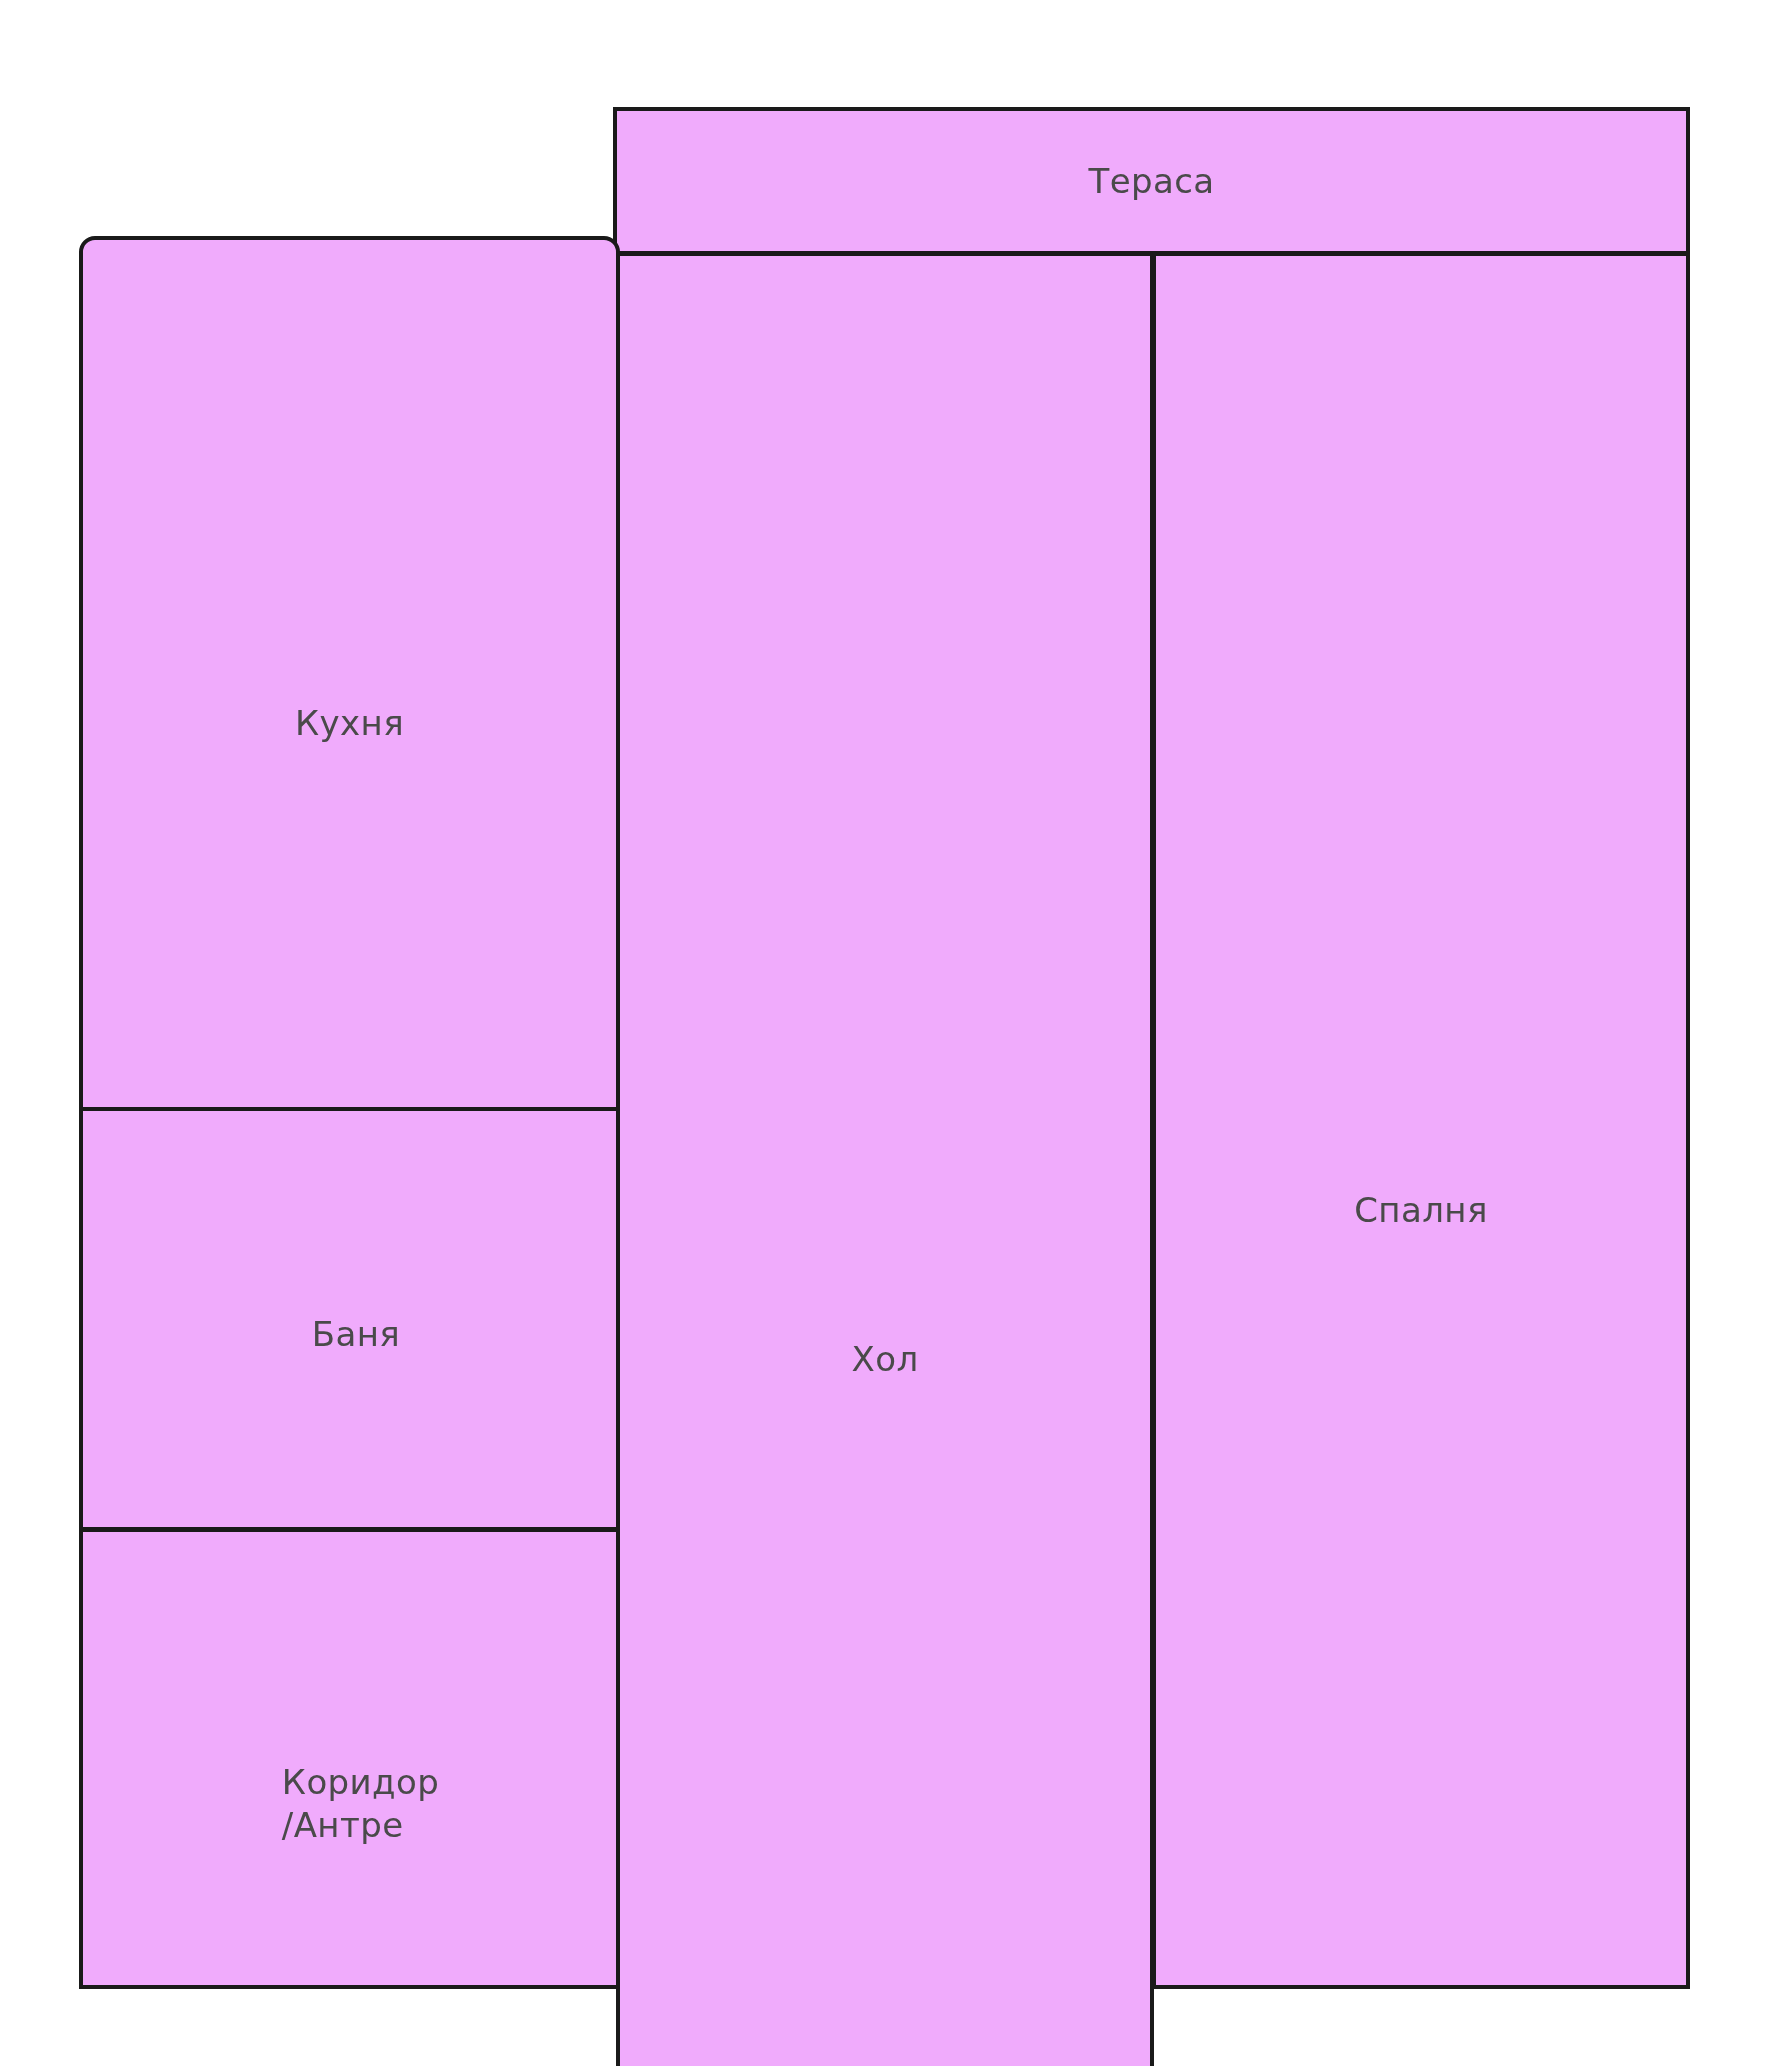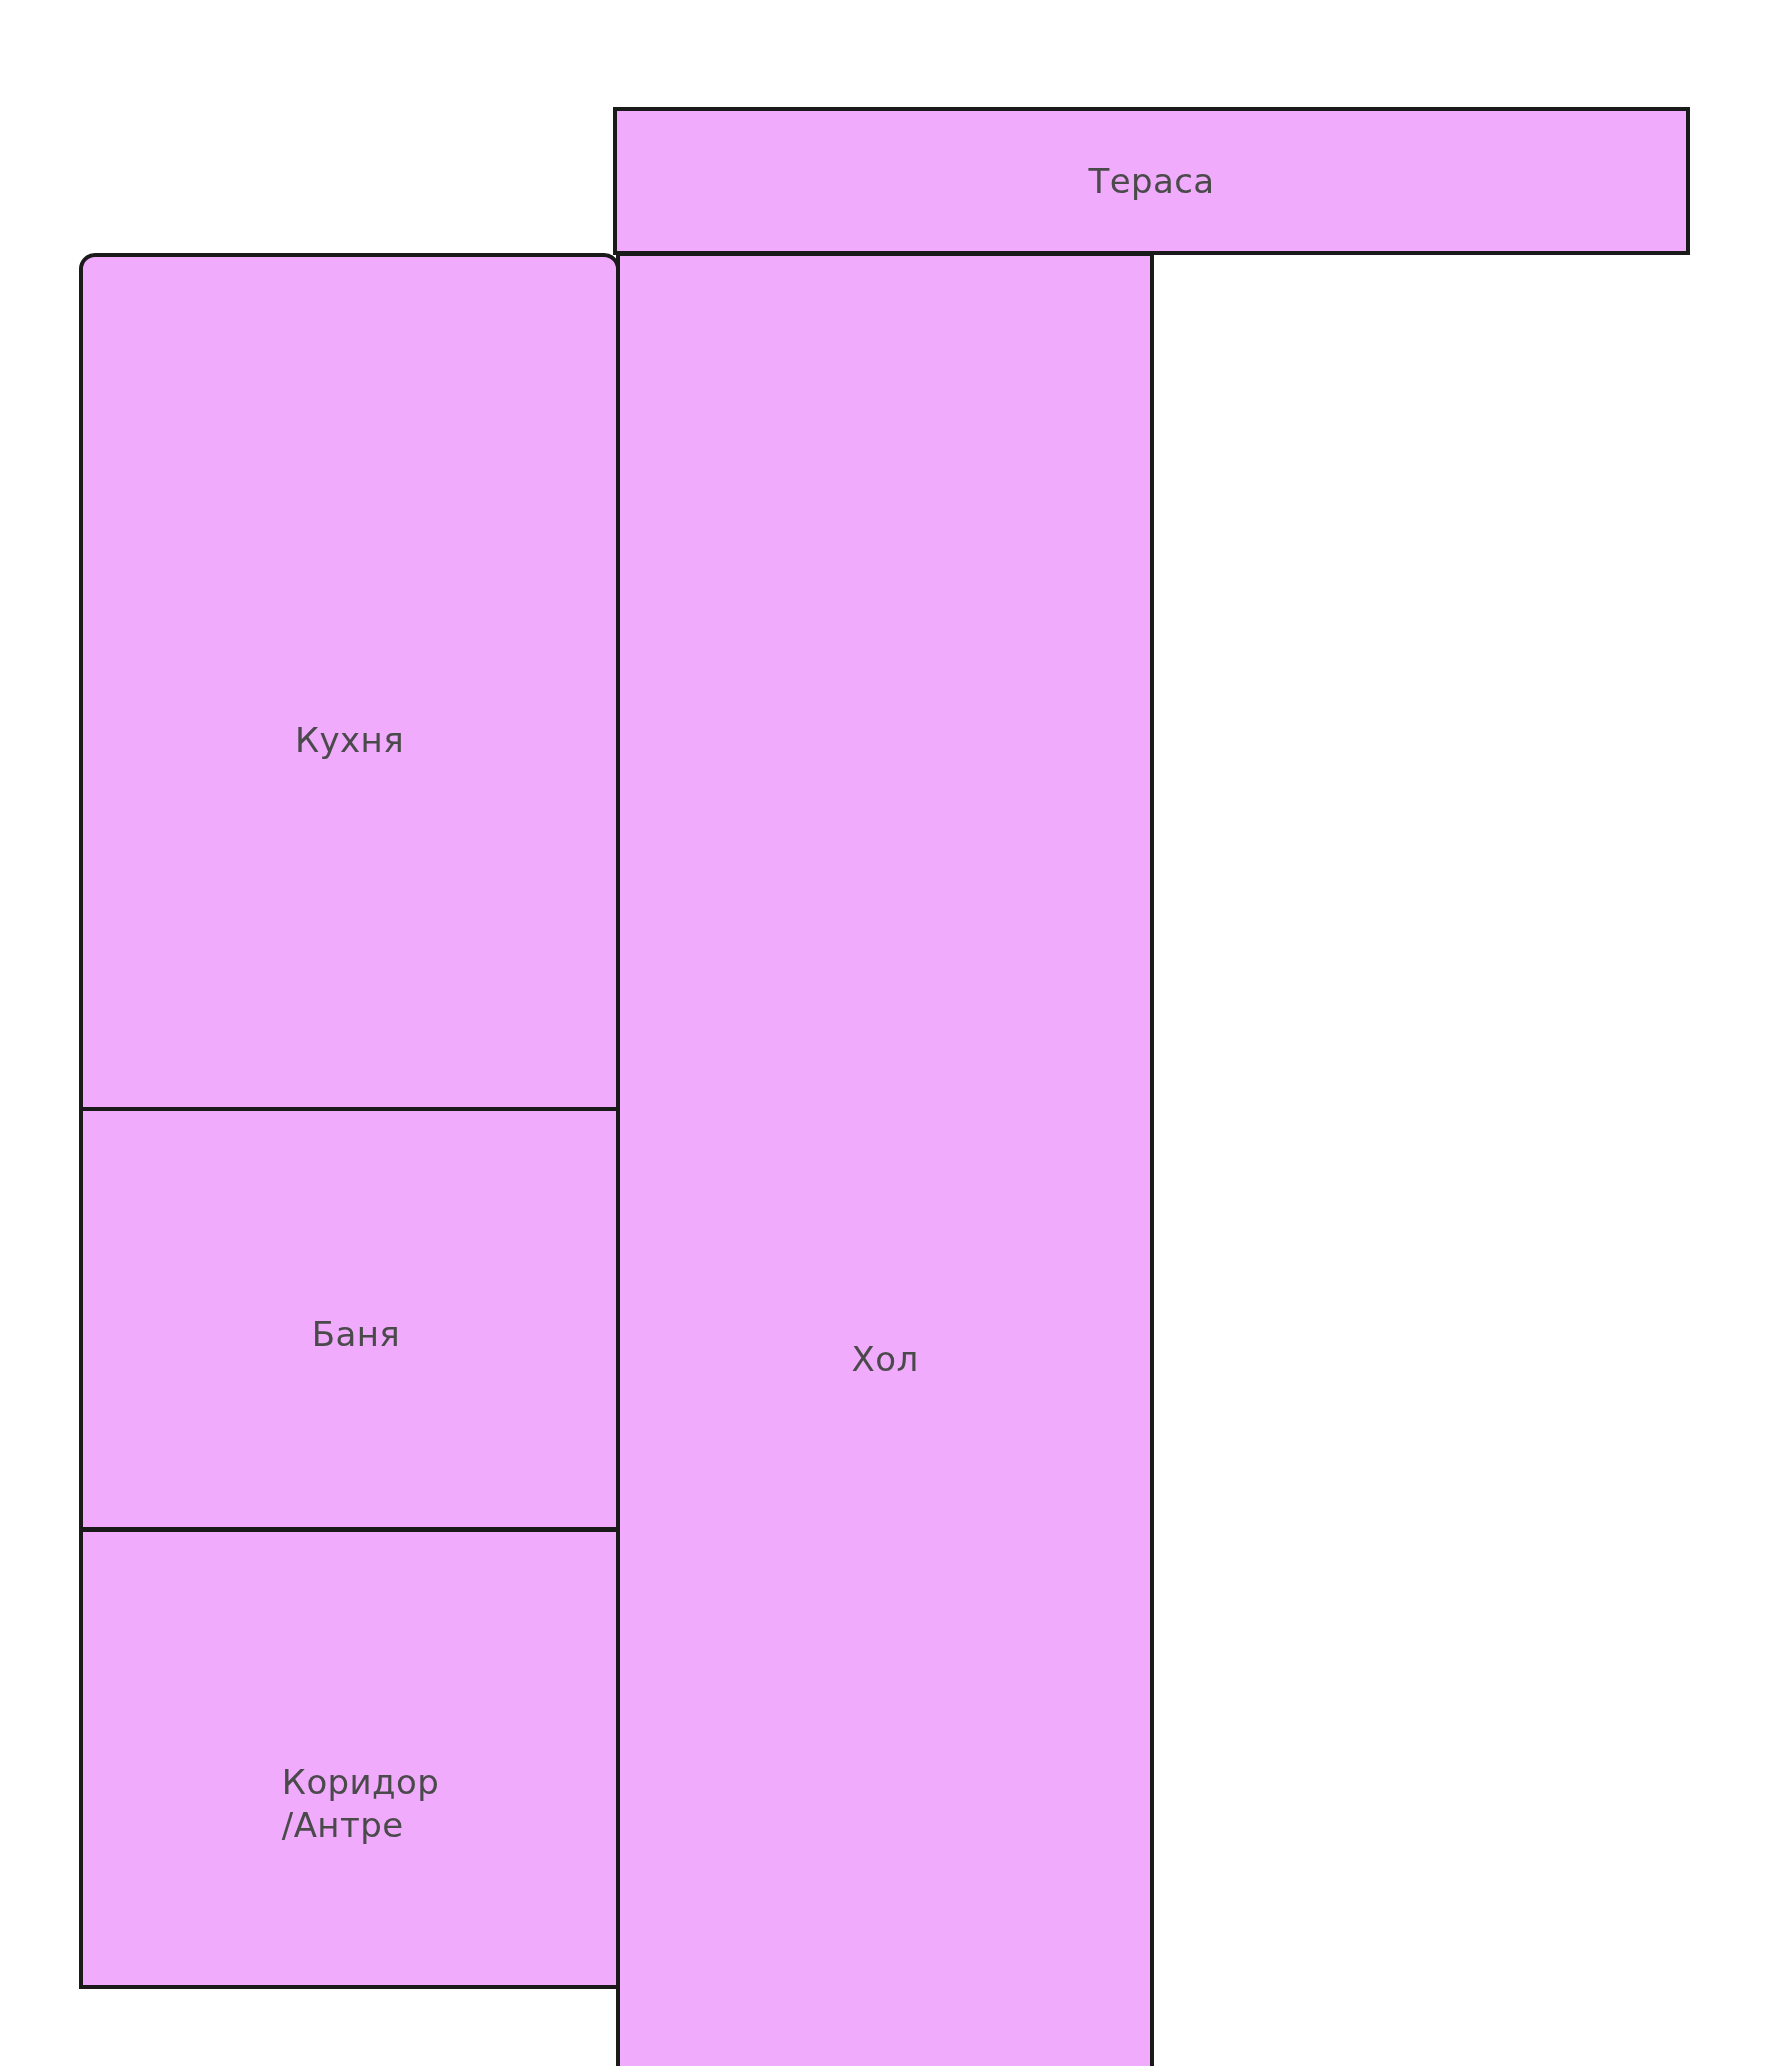--- a/index.html
+++ b/index.html
@@ -49,21 +49,21 @@
     top: 107px;
     width: 1077px;
     height: 148px;
   }
   #room-terrace .room-label {
     
   }
 
   #room-kitchen {
     left: 79px;
-    top: 253px;
+    top: 236px;
     width: 541px;
     height: 1109px;
     border-radius: 16px;
   }
   #room-kitchen .room-label {
     position: relative;
     top: -67px;
   }
 
   #room-bath {
@@ -131,15 +131,18 @@
 
   <div class="room" id="room-corridor">
     <span class="room-label">Коридор
 /Антре</span>
   </div>
 
   <div class="room" id="room-hall">
     <span class="room-label">Хол</span>
   </div>
 
+  <div class="room" id="room-bedroom">
+    <span class="room-label">Спалня</span>
+  </div>
 
 </div>
 
 
 </body></html>

